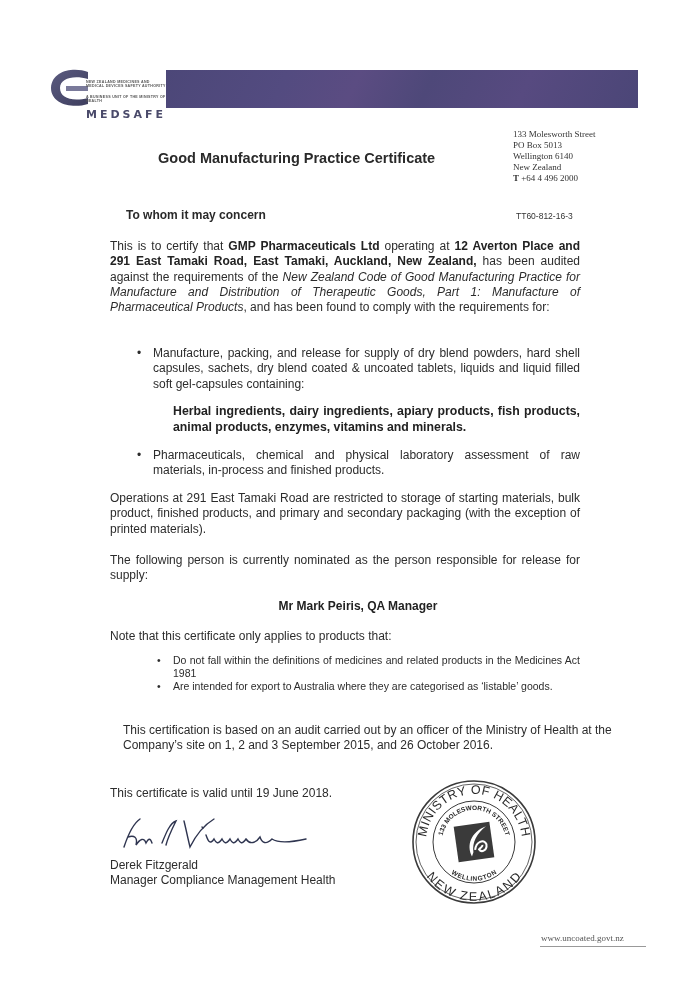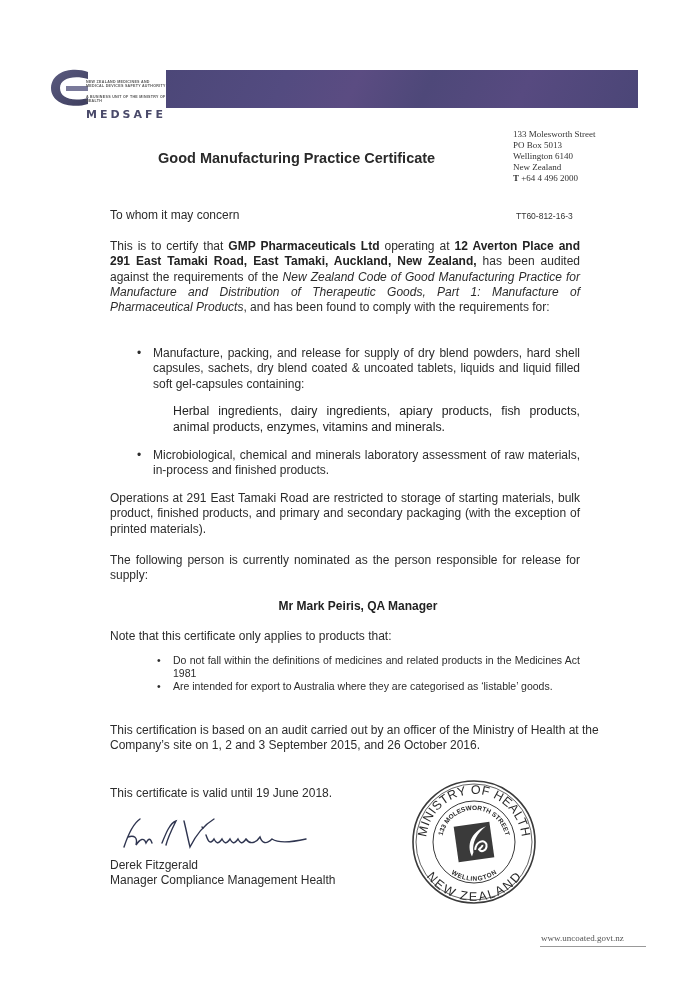--- a/index.html
+++ b/index.html
@@ -12,44 +12,44 @@
   .logo-sub { position: absolute; left: 38px; top: 14px; font-size: 3.6px; line-height: 4.4px; font-weight: bold; color: #555; width: 80px; letter-spacing: 0.3px; }
   .logo-sub2 { position: absolute; left: 38px; top: 29px; font-size: 3.6px; line-height: 4.4px; font-weight: bold; color: #555; width: 80px; letter-spacing: 0.3px; }
 
   .band { position: absolute; left: 166px; top: 70px; width: 472px; height: 38px;
           background: linear-gradient(115deg, #4c4778 0%, #534b80 25%, #5b4c82 40%, #4e4879 55%, #574a80 75%, #4b4677 100%); }
 
   .address { position: absolute; left: 513px; top: 129px; font-family: "Liberation Serif", serif; font-size: 9px; line-height: 11px; color: #333; }
   .address .t { font-weight: bold; }
 
   .title { position: absolute; left: 158px; top: 150px; font-size: 14.5px; font-weight: bold; color: #2a2a2a; }
-  .salutation { position: absolute; left: 110px; top: 208px; font-size: 12px; font-weight: normal; color: #2a2a2a; }
+  .salutation { position: absolute; left: 126px; top: 208px; font-size: 12px; font-weight: bold; color: #2a2a2a; }
   .ref { position: absolute; left: 516px; top: 211px; font-size: 8.5px; color: #333; }
 
   .body { position: absolute; left: 110px; width: 470px; font-size: 12px; line-height: 15.3px; text-align: justify; color: #2c2c2c; }
   .body b { color: #222; }
   .p1 { top: 239px; }
 
   .bullets { position: absolute; left: 153px; width: 427px; font-size: 12px; line-height: 15.3px; text-align: justify; color: #2c2c2c; }
   .bullets .bul { position: absolute; left: -16px; top: 0; }
   .bl1 { top: 346px; }
-  .bl1-bold { position: absolute; left: 173px; top: 404px; width: 407px; font-size: 12.3px; line-height: 15.5px; font-weight: normal; text-align: justify; color: #222; }
+  .bl1-bold { position: absolute; left: 173px; top: 404px; width: 407px; font-size: 12.3px; line-height: 15.5px; font-weight: bold; text-align: justify; color: #222; }
   .bl2 { top: 448px; }
 
   .p2 { top: 491px; }
   .p3 { top: 553px; }
   .nominee { position: absolute; left: 0; width: 636px; top: 599px; text-align: center; font-size: 12px; font-weight: bold; color: #222; padding-left: 80px; }
   .p4 { top: 629px; }
 
   .small-bullets { position: absolute; left: 173px; width: 407px; font-size: 10.5px; line-height: 12.6px; text-align: justify; color: #2c2c2c; }
   .small-bullets .bul { position: absolute; left: -16px; top: 0; }
   .sb1 { top: 654px; }
   .sb2 { top: 680px; }
 
-  .p5 { top: 723px; text-align: left; width: 490px; }
+  .p5 { top: 723px; text-align: left; width: 490px; margin-left: 13px; }
   .p6 { top: 786px; }
 
   .signature { position: absolute; left: 110px; top: 813px; width: 220px; height: 40px; }
   .signer { position: absolute; left: 110px; top: 858px; font-size: 12px; line-height: 15.3px; color: #2c2c2c; }
 
   .stamp { position: absolute; left: 410px; top: 778px; width: 128px; height: 128px; }
 
   .footer-url { position: absolute; left: 541px; top: 933px; font-family: "Liberation Serif", serif; font-size: 9px; color: #555; }
   .footer-line { position: absolute; left: 540px; top: 946px; width: 106px; height: 1px; background: #999; }
 </style>
@@ -90,21 +90,21 @@
   <span>This is to certify that </span><b>GMP Pharmaceuticals Ltd</b><span> operating at </span><b>12 Averton Place and 291 East Tamaki Road, East Tamaki, Auckland, New Zealand,</b><span> has been audited against the requirements of the </span><i>New Zealand Code of Good Manufacturing Practice for Manufacture and Distribution of Therapeutic Goods, Part 1: Manufacture of Pharmaceutical Products</i><span>, and has been found to comply with the requirements for:</span>
 </div>
 
 <div class="bullets bl1">
   <span class="bul">•</span>
   <span>Manufacture, packing, and release for supply of dry blend powders, hard shell capsules, sachets, dry blend coated &amp; uncoated tablets, liquids and liquid filled soft gel-capsules containing:</span>
 </div>
 <div class="bl1-bold">Herbal ingredients, dairy ingredients, apiary products, fish products, animal products, enzymes, vitamins and minerals.</div>
 <div class="bullets bl2">
   <span class="bul">•</span>
-  <span>Microbiological, chemical and minerals laboratory assessment of raw materials, in-process and finished products.</span>
+  <span>Pharmaceuticals, chemical and physical laboratory assessment of raw materials, in-process and finished products.</span>
 </div>
 
 <div class="body p2">Operations at 291 East Tamaki Road are restricted to storage of starting materials, bulk product, finished products, and primary and secondary packaging (with the exception of printed materials).</div>
 <div class="body p3">The following person is currently nominated as the person responsible for release for supply:</div>
 <div class="nominee">Mr Mark Peiris, QA Manager</div>
 <div class="body p4">Note that this certificate only applies to products that:</div>
 
 <div class="small-bullets sb1">
   <span class="bul">•</span>
   <span>Do not fall within the definitions of medicines and related products in the Medicines Act 1981</span>

